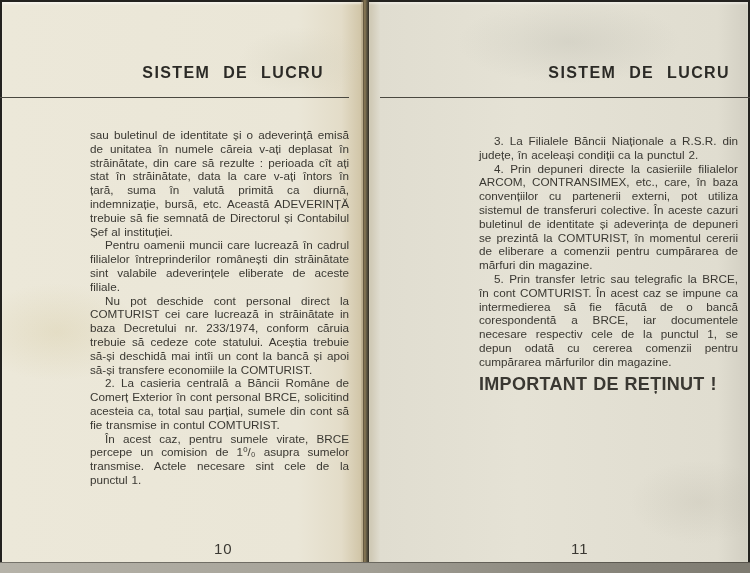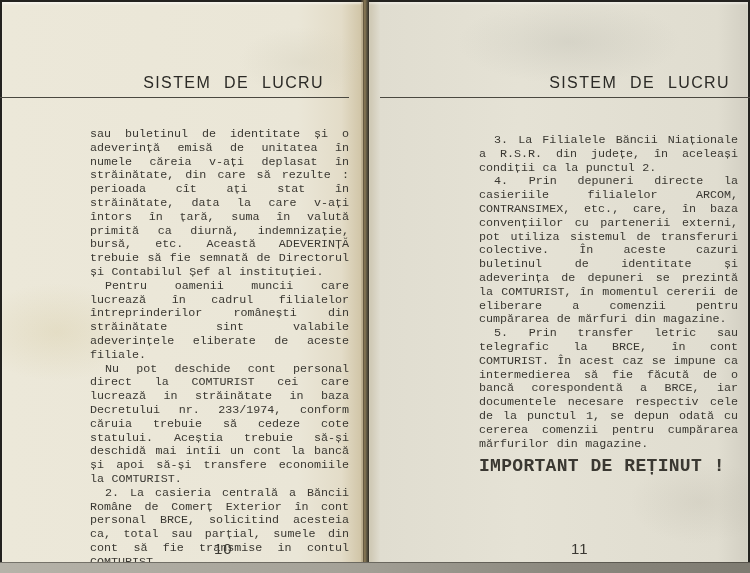--- a/index.html
+++ b/index.html
@@ -39,40 +39,40 @@
       #8d7c57 48%,
       rgba(160,145,105,0.55) 65%,
       rgba(120,110,85,0.15) 100%);
   }
   .bottom-strip {
     position: absolute; left: 0; bottom: 0; width: 750px; height: 10px;
     background: linear-gradient(90deg, #b6b3a9 0%, #a5a298 45%, #8b887e 75%, #7e7b71 100%);
     border-top: 1px solid rgba(40,38,30,0.45);
   }
   .header {
-    position: absolute; top: 74px;
+    position: absolute; top: 64px;
     font-size: 16px; letter-spacing: 1.4px; word-spacing: 7px;
-    color: #2b2a26; text-align: right; white-space: nowrap;
+    color: #2b2a26; text-align: right; white-space: nowrap; font-weight: bold;
   }
   .header-left  { left: 2px;  width: 322px; }
   .header-right { left: 420px; width: 310px; }
   .rule {
     position: absolute; top: 97px; height: 1px; background: #4a4840;
   }
   .rule-left  { left: 0;    width: 349px; }
   .rule-right { left: 380px; width: 370px; }
   .body-col {
     position: absolute; width: 259px;
     font-size: 11.7px; line-height: 13.8px;
     color: #3a3832; text-align: justify;
     word-spacing: 0.5px;
   }
   .body-left  { left: 90px;  top: 128px; }
   .body-right { left: 479px; top: 134px; }
-  .body-col p { margin: 0; font-family: Liberation Mono, monospace; }
+  .body-col p { margin: 0; }
   .body-col p.indent { text-indent: 15px; }
   .body-col p.caps { text-transform: none; }
   .body-col p.heading {
     font-weight: bold; font-size: 18px; letter-spacing: 0.3px;
     margin-top: 9px; margin-bottom: 3px; text-align: left;
   }
   .body-col p.after-heading { margin-top: 2px; }
   .pagenum {
     position: absolute; top: 540px;
     font-size: 15px; letter-spacing: 1px; color: #3a3832;
@@ -93,20 +93,21 @@
   <div class="rule rule-left"></div>
 
   <div class="header header-right">SISTEM DE LUCRU</div>
   <div class="rule rule-right"></div>
 
   <div class="body-col body-left">
     <p>sau buletinul de identitate și o adeverință emisă de unitatea în numele căreia v-ați deplasat în străinătate, din care să rezulte : perioada cît ați stat în străinătate, data la care v-ați întors în țară, suma în valută primită ca diurnă, indemnizație, bursă, etc. Această ADEVERINȚĂ trebuie să fie semnată de Directorul și Contabilul Șef al instituției.</p>
     <p class="indent">Pentru oamenii muncii care lucrează în cadrul filialelor întreprinderilor românești din străinătate sint valabile adeverințele eliberate de aceste filiale.</p>
     <p class="indent">Nu pot deschide cont personal direct la COMTURIST cei care lucrează in străinătate in baza Decretului nr. 233/1974, conform căruia trebuie să cedeze cote statului. Aceștia trebuie să-și deschidă mai intîi un cont la bancă și apoi să-și transfere economiile la COMTURIST.</p>
     <p class="indent">2. La casieria centrală a Băncii Române de Comerț Exterior în cont personal BRCE, solicitind acesteia ca, total sau parțial, sumele din cont să fie transmise in contul COMTURIST.</p>
+    <p class="indent">În acest caz, pentru sumele virate, BRCE percepe un comision de 1⁰/₀ asupra sumelor transmise. Actele necesare sint cele de la punctul 1.</p>
   </div>
 
   <div class="body-col body-right">
     <p class="indent">3. La Filialele Băncii Niaționale a R.S.R. din județe, în aceleași condiții ca la punctul 2.</p>
     <p class="indent">4. Prin depuneri directe la casieriile filialelor ARCOM, CONTRANSIMEX, etc., care, în baza convențiilor cu partenerii externi, pot utiliza sistemul de transferuri colective. În aceste cazuri buletinul de identitate și adeverința de depuneri se prezintă la COMTURIST, în momentul cererii de eliberare a comenzii pentru cumpărarea de mărfuri din magazine.</p>
     <p class="indent">5. Prin transfer letric sau telegrafic la BRCE, în cont COMTURIST. În acest caz se impune ca intermedierea să fie făcută de o bancă corespondentă a BRCE, iar documentele necesare respectiv cele de la punctul 1, se depun odată cu cererea comenzii pentru cumpărarea mărfurilor din magazine.</p>
     <p class="heading">IMPORTANT DE REȚINUT !</p>
   </div>
 
   <div class="pagenum pagenum-left">10</div>

